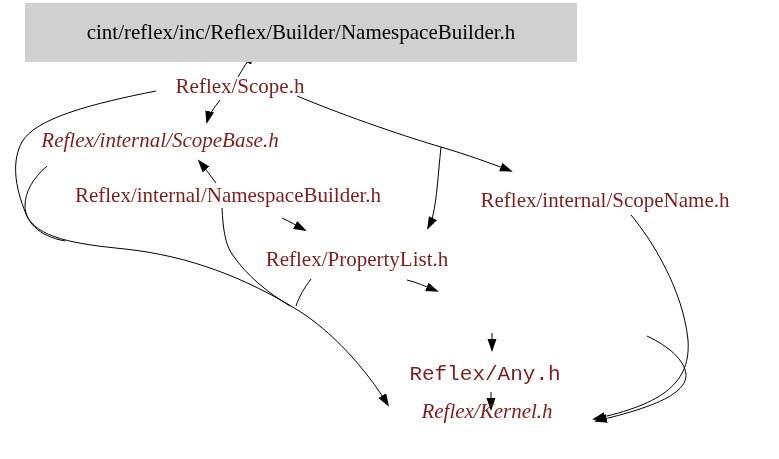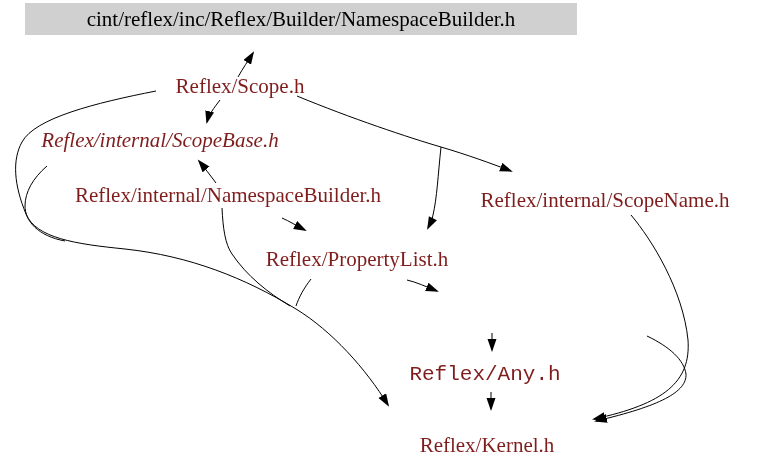--- a/index.html
+++ b/index.html
@@ -15,21 +15,21 @@
     position:absolute;
     transform:translate(-50%,-50%);
     font-size:21px;
     color:#7f1d1d;
     white-space:nowrap;
     line-height:1.1;
     cursor:pointer;
   }
   .rootbox{
     position:absolute;
-    left:25px;top:3px;width:552px;height:32px;
+    left:25px;top:3px;width:552px;height:59px;
     background:#d0d0d0;
     display:flex;align-items:center;justify-content:center;
     font-size:21px;color:#000000;white-space:nowrap;
   }
   .edge{fill:none;stroke:#000000;stroke-width:1;}
 </style>
 </head>
 <body>
 
 <div id="canvas">
@@ -80,15 +80,15 @@
 
   <div class="node" style="left:228px;top:196px;">Reflex/internal/NamespaceBuilder.h</div>
 
   <div class="node" style="left:605px;top:201px;">Reflex/internal/ScopeName.h</div>
 
   <div class="node" style="left:357px;top:260px;">Reflex/PropertyList.h</div>
 
 
   <div class="node" style="left:485px;top:375px;font-family:Liberation Mono, monospace;">Reflex/Any.h</div>
 
-  <div class="node" style="left:487px;top:446px;">Reflex/Kernel.h</div>
+  <div class="node" style="left:487px;top:412px;font-style:italic;">Reflex/Kernel.h</div>
 
 </div>
 
 </body></html>

